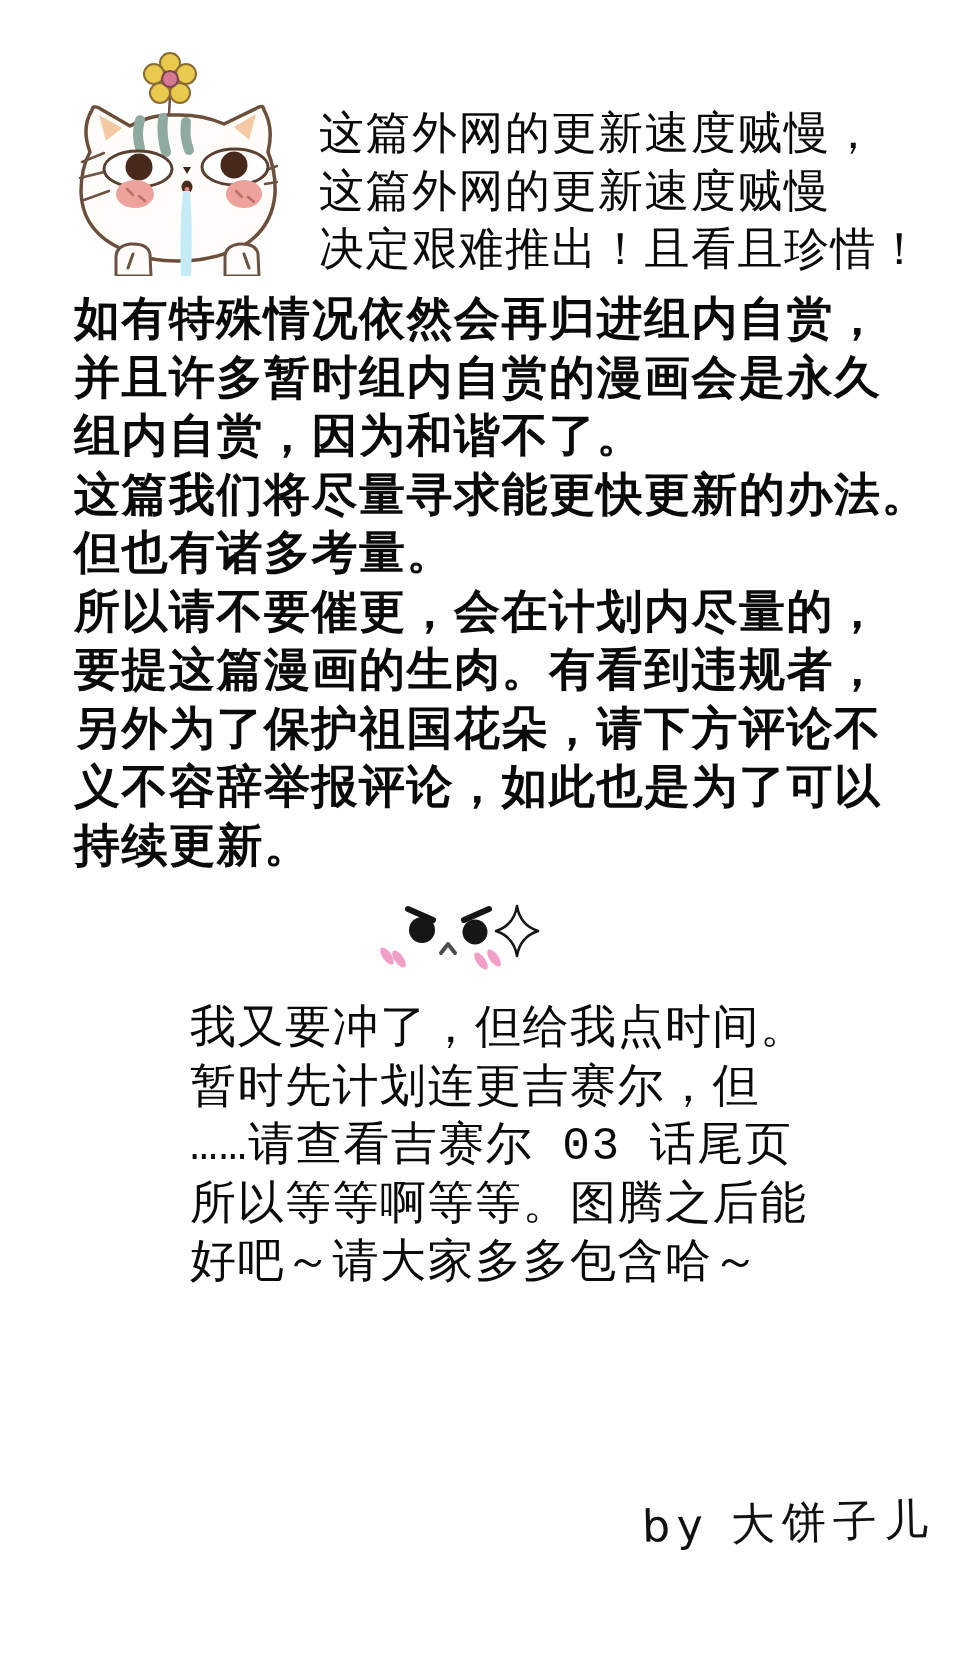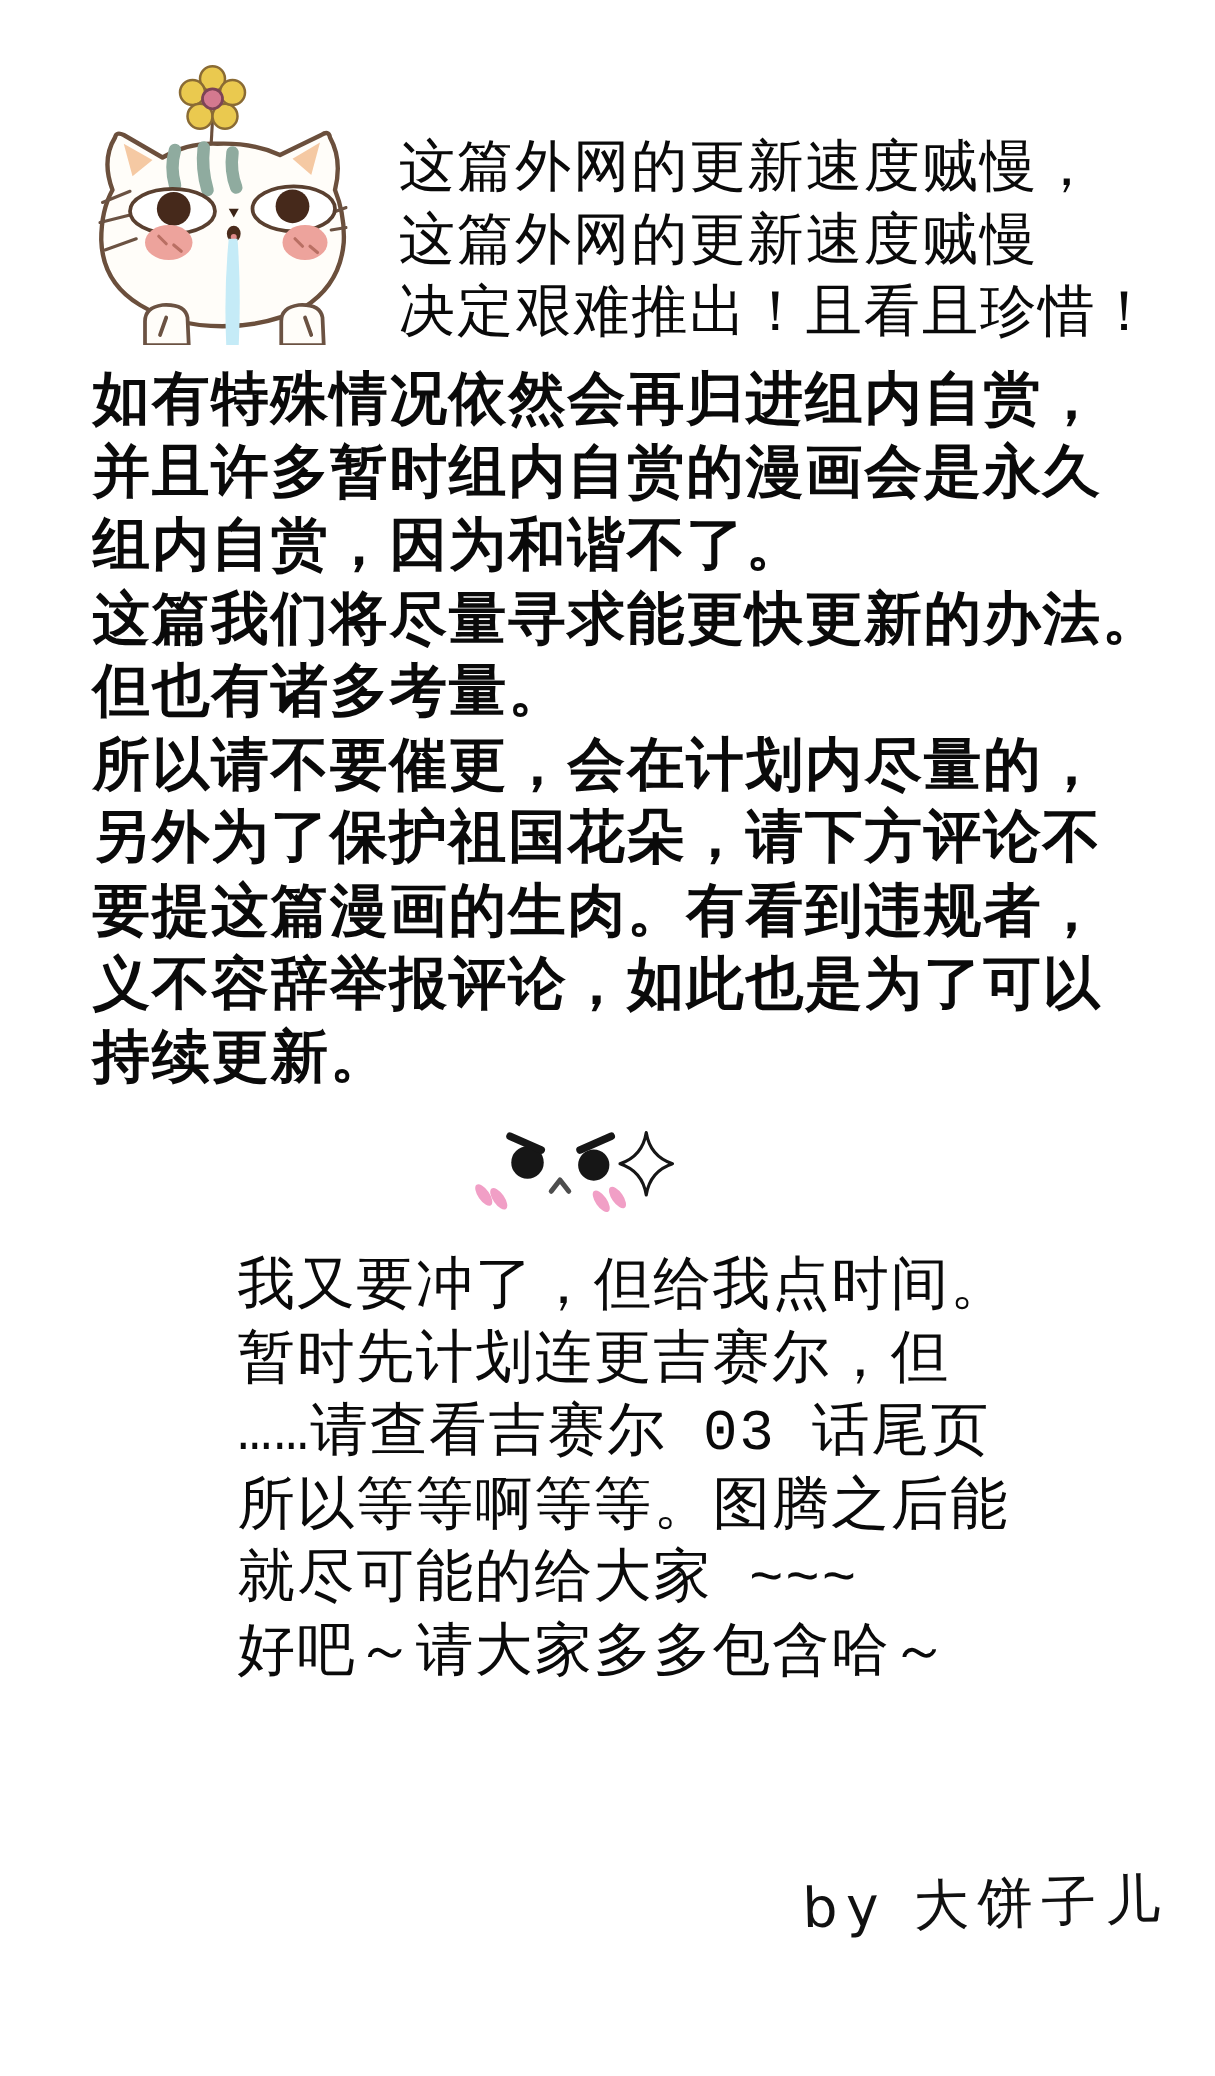--- a/index.html
+++ b/index.html
@@ -91,22 +91,22 @@
     <div class="line">决定艰难推出！且看且珍惜！</div>
   </div>
 
   <div class="textblock notice">
     <div class="line">如有特殊情况依然会再归进组内自赏，</div>
     <div class="line">并且许多暂时组内自赏的漫画会是永久</div>
     <div class="line">组内自赏，因为和谐不了。</div>
     <div class="line">这篇我们将尽量寻求能更快更新的办法。</div>
     <div class="line">但也有诸多考量。</div>
     <div class="line">所以请不要催更，会在计划内尽量的，</div>
+    <div class="line">要提这篇漫画的生肉。有看到违规者，</div>
     <div class="line">另外为了保护祖国花朵，请下方评论不</div>
-    <div class="line">要提这篇漫画的生肉。有看到违规者，</div>
     <div class="line">义不容辞举报评论，如此也是为了可以</div>
     <div class="line">持续更新。</div>
   </div>
 
   <svg class="emoji-face" viewBox="0 0 175 80" aria-hidden="true">
     <g fill="#161616">
       <circle cx="54" cy="38" r="13"></circle>
       <circle cx="107" cy="40" r="12.5"></circle>
     </g>
     <g stroke="#161616" stroke-width="6" stroke-linecap="round">
@@ -121,19 +121,18 @@
       <ellipse cx="126" cy="66" rx="4.5" ry="10" transform="rotate(-35 126 66)"></ellipse>
     </g>
     <path d="M 73 61 L 80 52 L 87 61" fill="none" stroke="#4d4d4d" stroke-width="4" stroke-linecap="round" stroke-linejoin="round"></path>
   </svg>
 
   <div class="textblock plan">
     <div class="line">我又要冲了，但给我点时间。</div>
     <div class="line">暂时先计划连更吉赛尔，但</div>
     <div class="line">……请查看吉赛尔 03 话尾页</div>
     <div class="line">所以等等啊等等。图腾之后能</div>
-    <div class="line">就尽可能的给大家 ~~~</div>
     <div class="line">好吧～请大家多多包含哈～</div>
   </div>
 
   <div class="signature">by 大饼子儿</div>
 
 </div>
 
 </body></html>

